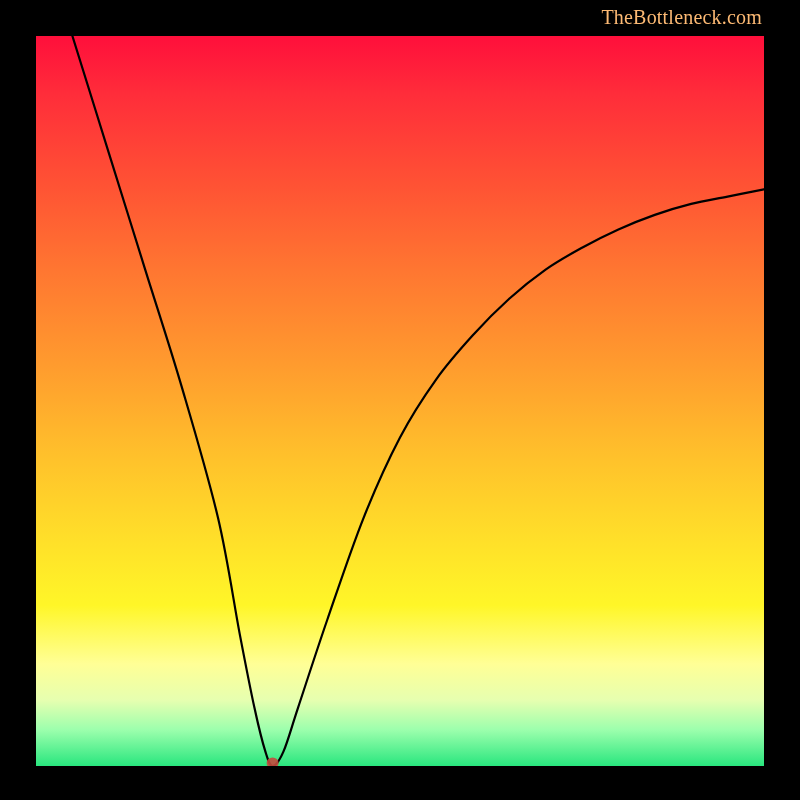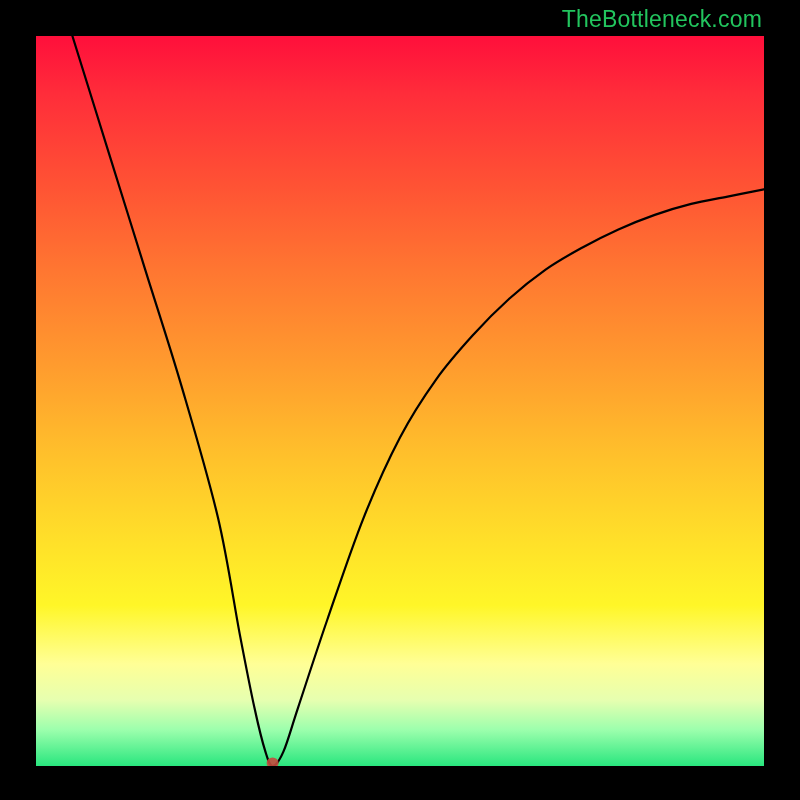--- a/index.html
+++ b/index.html
@@ -37,25 +37,26 @@
       #ffff96 86%,
       #e6ffb0 91%,
       #9dffad 95%,
       #29e67e 100%
     );
   }
   .watermark {
     position: absolute;
     top: 6px;
     right: 38px;
-    color: #22c55e;
-    font-size: 23px;
+    color: #fdba74;
+    font-size: 20px;
     font-weight: 500;
     letter-spacing: 0.2px;
     user-select: none;
+    font-family: Liberation Serif, serif;
   }
   svg.curve {
     position: absolute;
     left: 0;
     top: 0;
     width: 728px;
     height: 730px;
     pointer-events: none;
   }
 </style>

